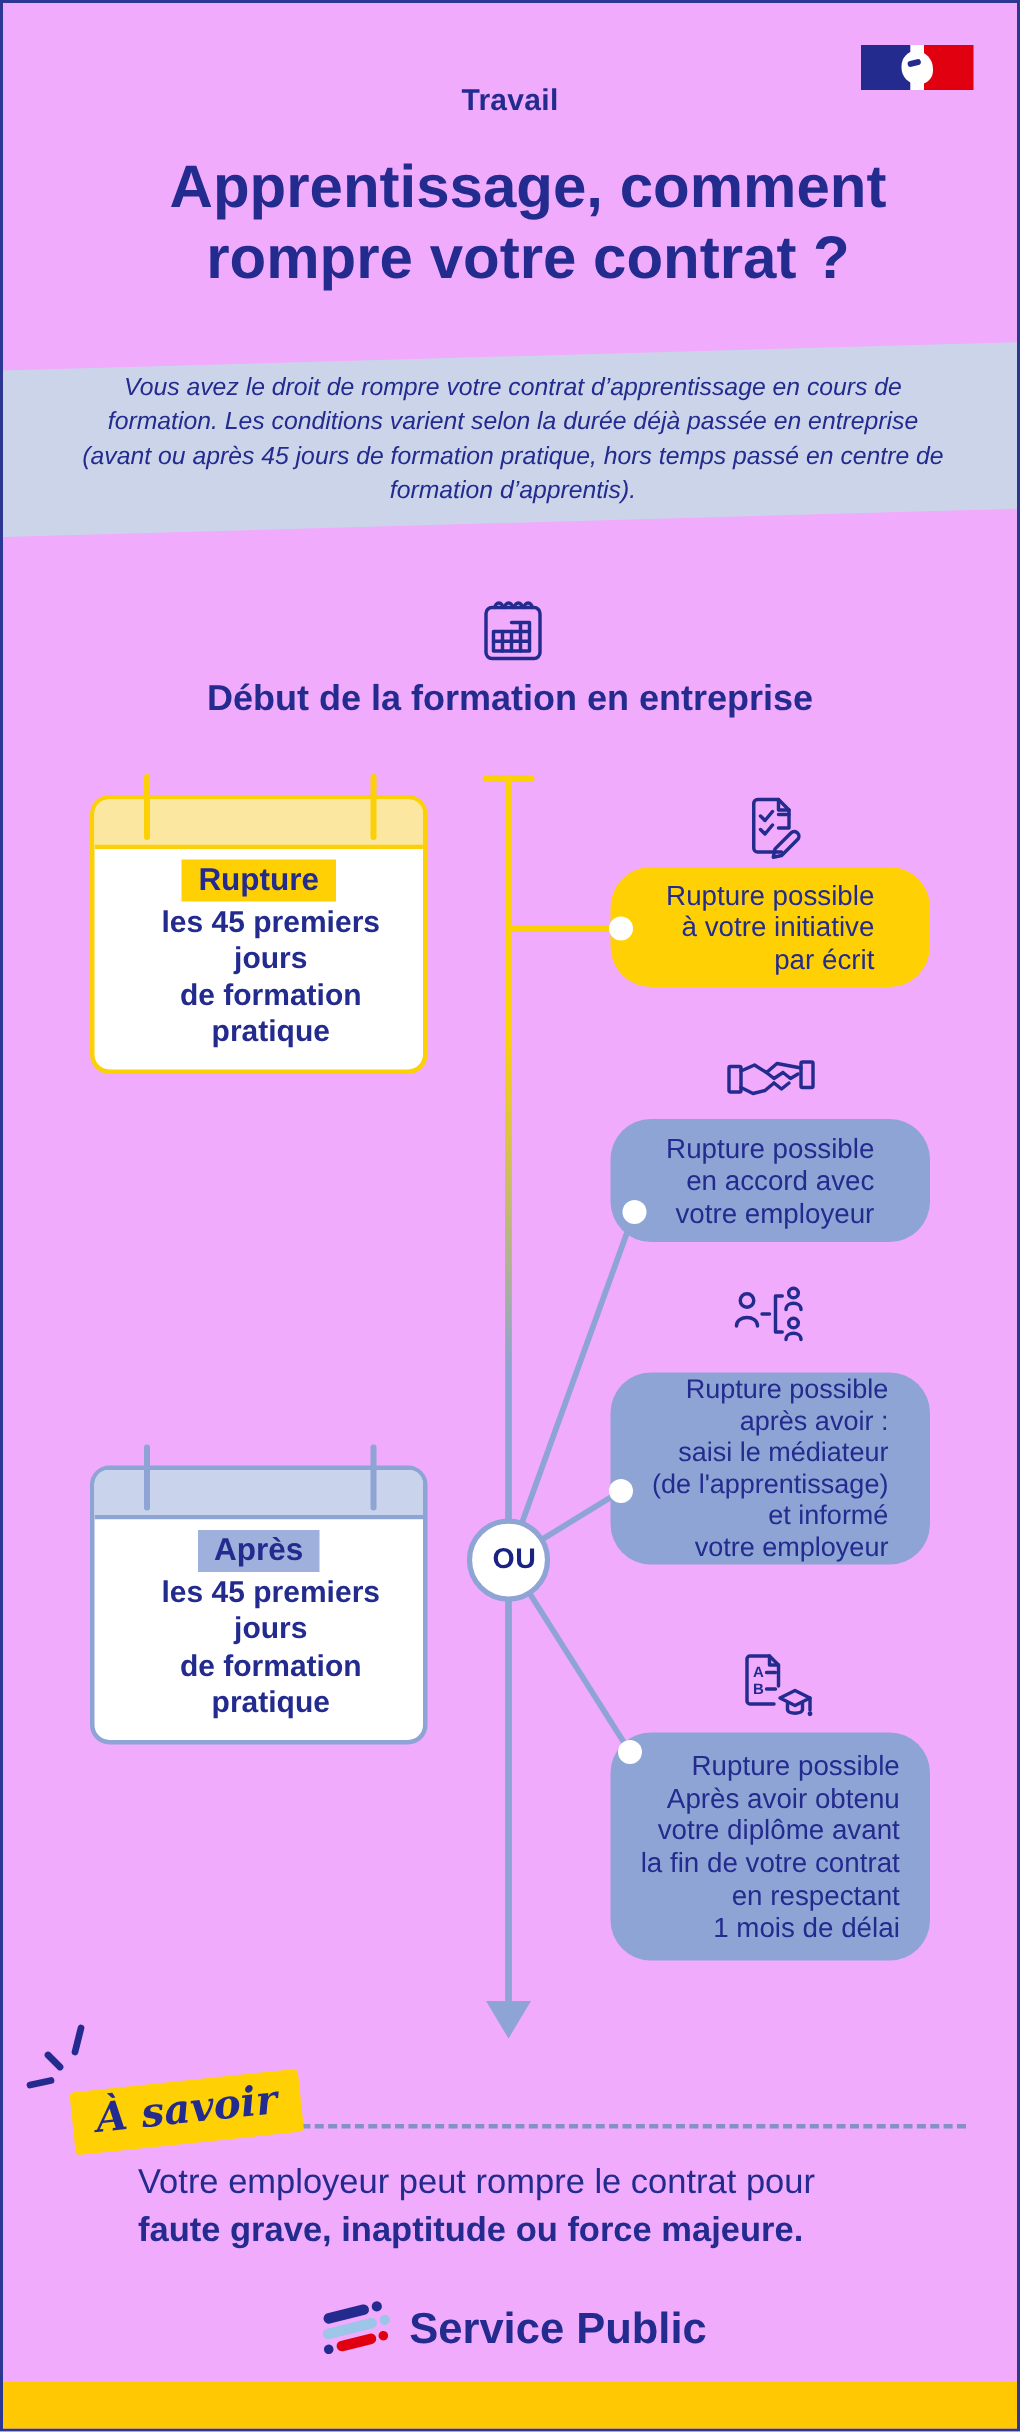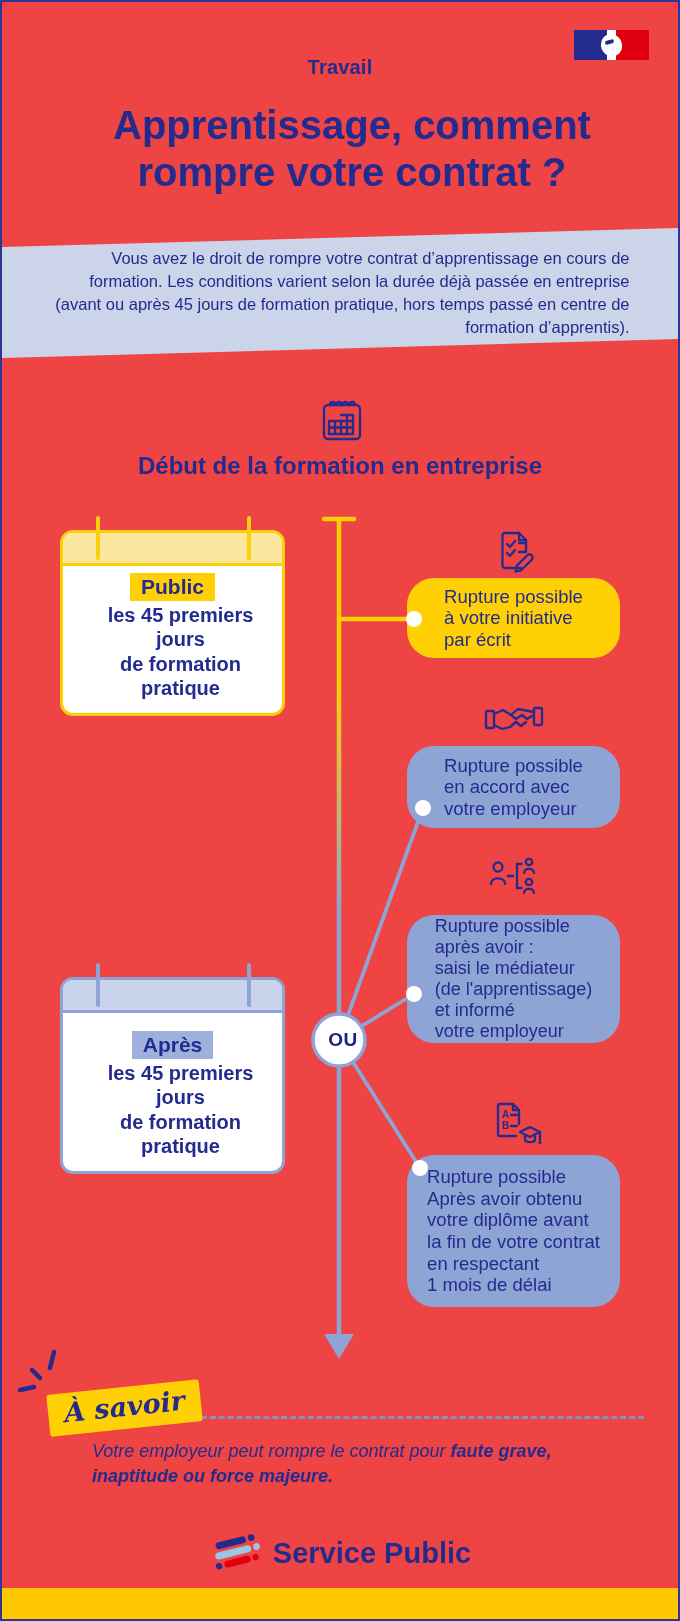--- a/index.html
+++ b/index.html
@@ -13,21 +13,21 @@
     --intro-band:#ccd4ea;
     --bottom-band:#ffc803;
     --red:#e1000f;
     --logo-light:#9cc5e8;
     --dash:#8392c4;
   }
   *{margin:0;padding:0;box-sizing:border-box;}
   body{background:#e8e8e8;font-family:"Liberation Sans",sans-serif;}
   #page{
     position:relative;width:680px;height:1621px;margin:0 auto;
-    background:#ef4444;border:2px solid #2c3794;overflow:hidden;
+    background:#f0abfc;border:2px solid #2c3794;overflow:hidden;
     color:var(--ink);
   }
   .abs{position:absolute;}
   .center{text-align:center;}
   .pre{white-space:pre-line;margin-left:24px;}
 
   
   .flag{left:572px;top:28px;display:flex;align-items:center;height:30px;}
   .flag .b{width:33px;height:30px;background:var(--ink);position:relative;}
   .flag .gap{width:9px;height:30px;background:#fff;position:relative;}
@@ -38,47 +38,47 @@
     background:var(--ink);border-radius:2px;transform:rotate(-15deg);}
   .category{left:0;right:0;top:54px;font-size:20px;font-weight:bold;letter-spacing:.2px;}
   .title{left:0;right:0;top:100px;font-size:40px;font-weight:bold;line-height:1.18;}
 
   
   .intro{
     left:0;top:226px;width:680px;height:130px;background:var(--intro-band);
     clip-path:polygon(0 19px,100% 0,100% calc(100% - 19px),0 100%);
     display:flex;align-items:center;justify-content:center;
   }
-  .intro p{width:575px;text-align:right;font-size:16.5px;font-weight:500;line-height:1.38;}
+  .intro p{width:575px;text-align:center;font-size:16.5px;font-weight:500;line-height:1.38;font-style:italic;}
 
   
   .cal-top-icon{left:317px;top:392px;}
   .section-heading{left:0;right:0;top:450px;font-size:24px;font-weight:bold;}
 
   
   .cal-card{left:58px;width:225px;background:#fff;border:3px solid;border-radius:13px;}
   .cal-card.yellow{border-color:var(--yellow-border);}
   .cal-card.blue{border-color:var(--blue-bubble);}
   .cal-head{height:33px;border-bottom:3px solid;border-radius:9px 9px 0 0;}
   .yellow .cal-head{background:var(--yellow-light);border-color:var(--yellow-border);}
   .blue .cal-head{background:var(--blue-light);border-color:var(--blue-bubble);}
   .ring{position:absolute;width:4px;height:44px;top:-17px;border-radius:2px;}
   .yellow .ring{background:var(--yellow-border);}
   .blue .ring{background:var(--blue-bubble);}
   .ring.r1{left:33px;} .ring.r2{left:184px;}
   .cal-body{text-align:center;padding:7px 2px 12px;}
   .cal-tag{display:inline-block;font-size:21px;font-weight:bold;padding:2px 11px;margin-bottom:2px;}
   .yellow .cal-tag{background:var(--yellow);}
-  .blue .cal-tag{background:var(--blue-highlight);margin-top:11px;}
+  .blue .cal-tag{background:var(--blue-highlight);}
   .cal-lines{font-size:20px;font-weight:bold;line-height:1.22;white-space:pre-line;margin-left:16px;}
 
   
   .bubble{
     position:absolute;left:405px;width:213px;border-radius:27px;
-    display:flex;align-items:center;justify-content:center;text-align:left;
+    display:flex;align-items:center;justify-content:center;text-align:right;
     font-size:18.5px;font-weight:500;line-height:1.17;color:var(--ink);
     padding:10px 4px;white-space:pre-line;
   }
   .bubble.yellow{background:var(--yellow);}
   .bubble.blue{background:var(--blue-bubble);}
   .bubble-icon{position:absolute;left:405px;width:213px;display:flex;justify-content:center;}
 
   
   #overlay{position:absolute;left:0;top:0;pointer-events:none;z-index:6;}
   .ou-label{left:311px;top:1012px;width:60px;height:52px;z-index:7;
@@ -87,21 +87,21 @@
 
   
   .asavoir-badge{
     left:46px;top:1385px;background:var(--yellow);padding:4px 16px 7px;
     transform:rotate(-6deg);border-radius:3px;z-index:3;
     font-family:"DejaVu Serif","Liberation Serif",serif;
     font-style:italic;font-weight:bold;font-size:27px;
   }
   .sparkle{left:12px;top:1344px;}
   .note-dash{left:190px;top:1414px;width:452px;border-top:3px dashed var(--dash);}
-  .note-text{left:90px;top:1437px;width:505px;font-size:18px;font-weight:500;line-height:1.38;font-style:italic;}
+  .note-text{left:90px;top:1437px;width:505px;font-size:23px;font-weight:500;line-height:1.38;}
   .note-text b{font-weight:bold;}
 
   
   .brand{left:0;right:0;top:1527px;display:flex;align-items:center;justify-content:center;gap:8px;}
   .brand-name{font-size:29px;font-weight:bold;}
   .bottom-band{left:0;right:0;top:1586px;height:33px;background:var(--bottom-band);}
 
   svg .st{fill:none;stroke:var(--ink);stroke-width:2.3;stroke-linecap:round;stroke-linejoin:round;}
 </style>
 </head>
@@ -132,21 +132,21 @@
       <path class="st" d="M16,27 v13 M22,27 v13 M28,27 v13 M10,33.5 h24 M22,21 h12 v6 M28,21 v6"></path>
     </svg>
   </div>
   <div class="abs center section-heading">Début de la formation en entreprise</div>
 
   <div class="abs cal-card yellow" style="top:528px;">
     <div class="ring r1"></div>
     <div class="ring r2"></div>
     <div class="cal-head"></div>
     <div class="cal-body">
-      <span class="cal-tag">Public</span>
+      <span class="cal-tag">Rupture</span>
       <div class="cal-lines">les 45 premiers jours
 de formation pratique</div>
     </div>
   </div>
 
   <div class="abs cal-card blue" style="top:975px;">
     <div class="ring r1"></div>
     <div class="ring r2"></div>
     <div class="cal-head"></div>
     <div class="cal-body">

